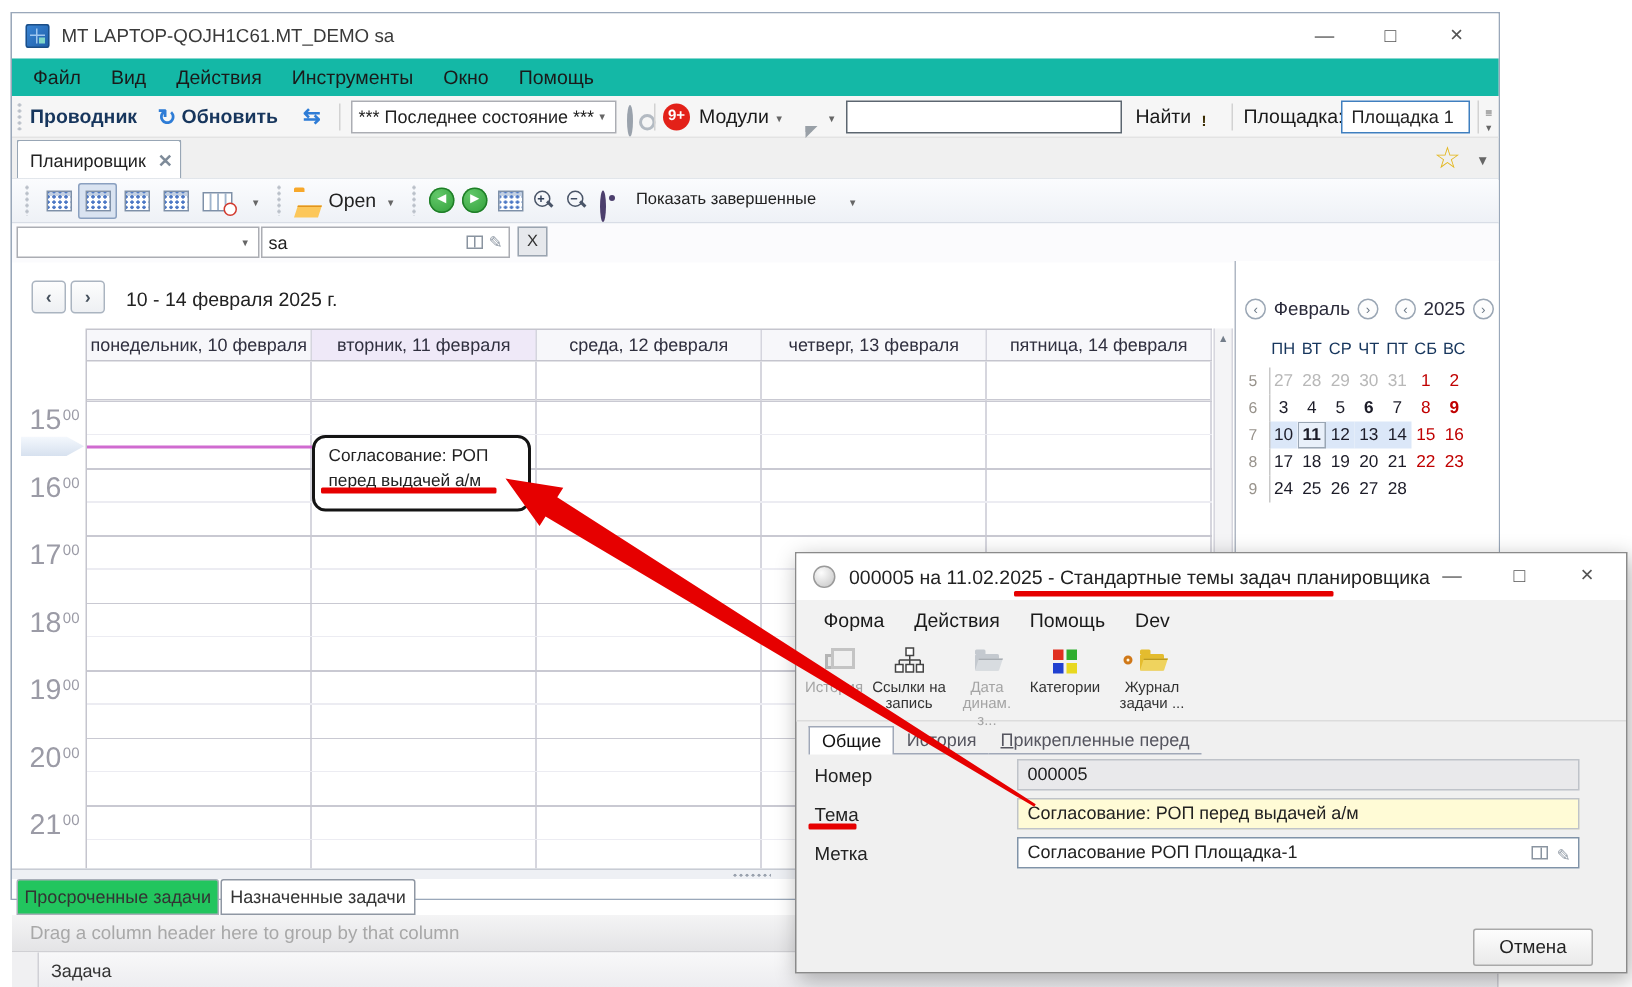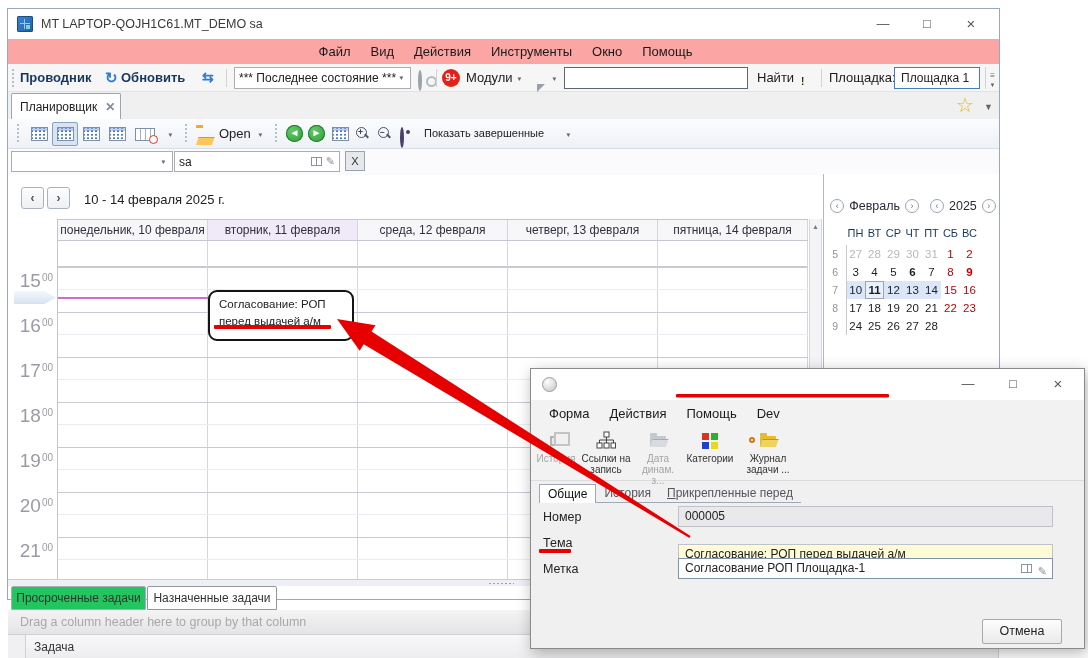--- a/index.html
+++ b/index.html
@@ -15,22 +15,22 @@
     background:linear-gradient(135deg,#3b86d6,#1f5fa8);
     box-shadow:inset 0 0 0 1px #1c4e86; }
   .app-icon::after { content:""; position:absolute; left:3px; top:3px; width:10px; height:10px;
     background:
       linear-gradient(#9fc6ef 0 0) 0 4px / 10px 1px no-repeat,
       linear-gradient(#9fc6ef 0 0) 4px 0 / 1px 10px no-repeat,
       linear-gradient(#7fd6c8 0 0) 6px 6px / 4px 4px no-repeat; }
   .title-text { position:absolute; left:33px; top:8px; font-size:12.5px; color:#3a3a3a; }
   .winctl { position:absolute; top:0; width:34px; height:29px; text-align:center; line-height:29px;
             font-size:13px; color:#555; cursor:default; }
-  .menubar { position:absolute; left:0; top:30px; right:0; height:25px; background:#fca5a5;
-             display:flex; align-items:center; padding-left:4px;justify-content:center; }
+  .menubar { position:absolute; left:0; top:30px; right:0; height:25px; background:#14b8a6;
+             display:flex; align-items:center; padding-left:4px; }
   .menu-item { font-size:13px; color:#1a1a1a; padding:0 10px; line-height:25px; }
 
   
   .toolbar { position:absolute; left:0; top:55px; right:0; height:28px; background:#f6f6f6;
              border-bottom:1px solid #e3e3e3; }
   .grip { position:absolute; top:4px; bottom:4px; width:4px;
           background:radial-gradient(#b9bfc8 1px, transparent 1.2px); background-size:4px 4px; }
   .tb-sep { position:absolute; top:5px; height:18px; width:1px; background:#d2d2d2; }
   .bold-navy { font-weight:bold; font-size:13px; color:#17365d; }
   .blue-glyph { color:#2e7cd6; font-weight:bold; }
@@ -457,20 +457,21 @@
     <div class="groupbar">Drag a column header here to group by that column</div>
     <div class="colheader">
       <div class="ind"></div>
       <div class="cap">Задача</div>
     </div>
   </div>
 
   <div class="dlg">
     <div class="dlg-titlebar">
       <span class="dlg-circle"></span>
+      <span class="dlg-title"><span>000005 на 11.02.2025 - </span><span>Стандартные темы задач планировщика</span></span>
       <span class="winctl" style="left:420px; height:30px; line-height:30px;">—</span>
       <span class="winctl" style="left:465px; height:30px; line-height:30px;">□</span>
       <span class="winctl" style="left:510px; height:30px; line-height:30px; font-size:15px;">×</span>
     </div>
     <div class="dlg-menubar">
       <span class="menu-item">Форма</span>
       <span class="menu-item">Действия</span>
       <span class="menu-item">Помощь</span>
       <span class="menu-item">Dev</span>
     </div>
@@ -516,21 +517,21 @@
     <div class="dlg-tabs">
       <span class="dlg-tab active">Общие</span>
       <span class="dlg-tab">История</span>
       <span class="dlg-tab">Прикрепленные перед</span>
     </div>
 
     <span class="fld-label" style="top:141px;">Номер</span>
     <div class="fld-input ro" style="top:137px;">000005</div>
 
     <span class="fld-label" style="top:167px;">Тема</span>
-    <div class="fld-input yellow" style="top:163px;margin-top:12px;">Согласование: РОП перед выдачей а/м</div>
+    <div class="fld-input yellow" style="top:163px;">Согласование: РОП перед выдачей а/м</div>
 
     <span class="fld-label" style="top:193px;">Метка</span>
     <div class="fld-input tag" style="top:189px;">
       <span>Согласование РОП Площадка-1</span>
       <span class="book-ico" style="position:absolute; right:20px; top:5px;"></span>
       <span class="pencil" style="position:absolute; right:5px; top:3px;">✎</span>
     </div>
 
     <div class="dlg-btn primary" style="left:361px;">Ok</div>
     <div class="dlg-btn" style="left:451px;">Отмена</div>

